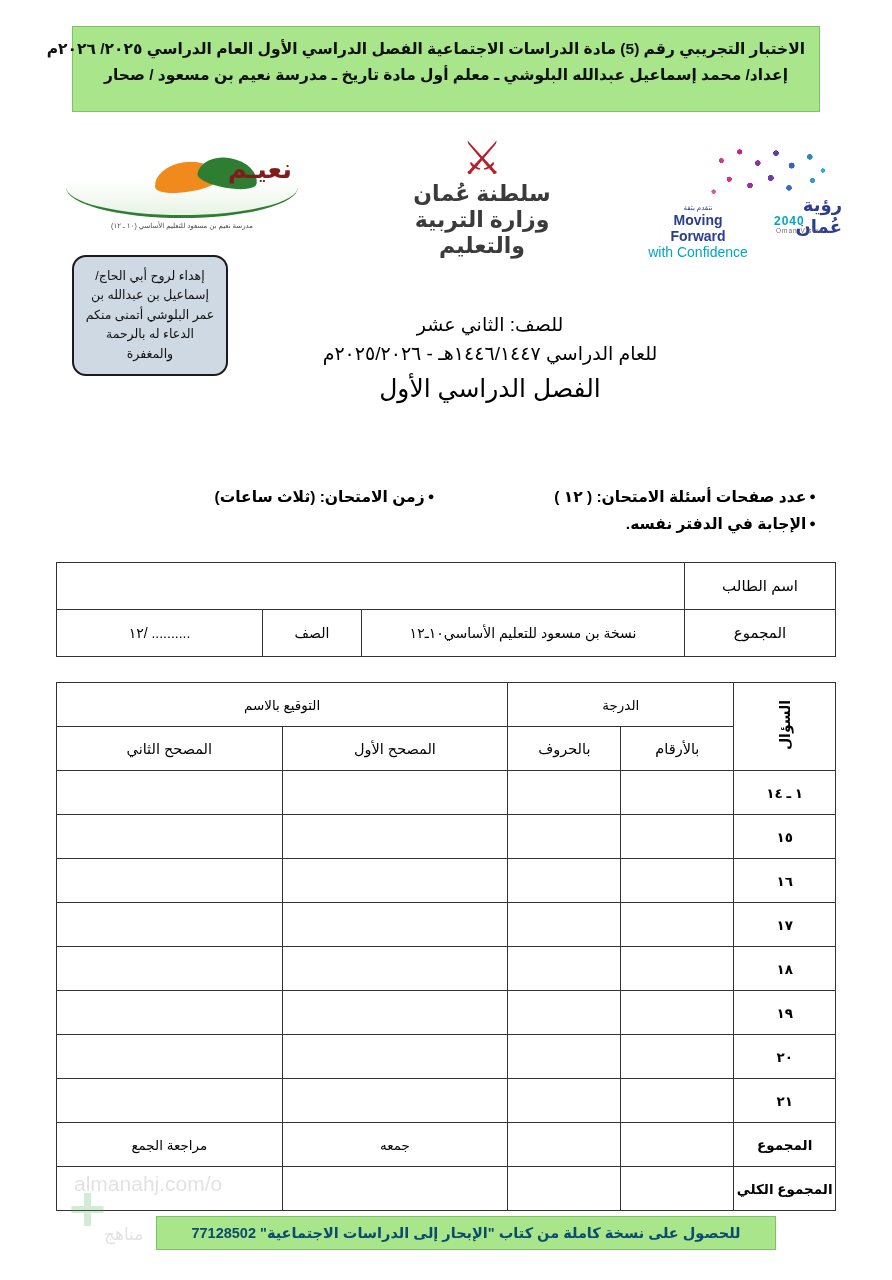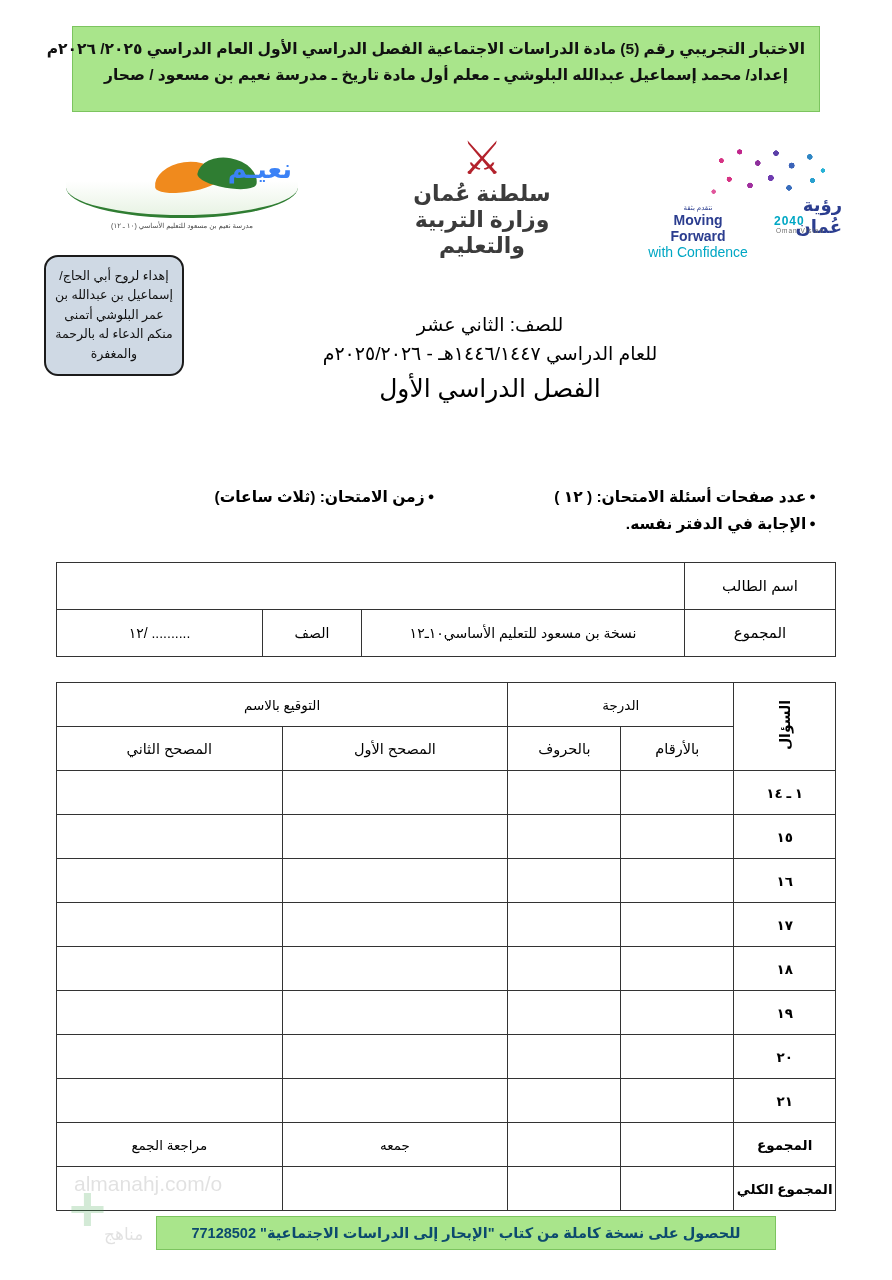--- a/index.html
+++ b/index.html
@@ -76,21 +76,21 @@
     background: #2f7d32;
     border-radius: 50%/70% 70% 30% 30%;
     transform: rotate(10deg);
   }
   .logo-naeem .name-ar {
     position: absolute;
     top: 6px;
     right: 14px;
     font-size: 26px;
     font-weight: bold;
-    color: #3b82f6;
+    color: #7f1d1d;
     letter-spacing: -1px;
   }
   .logo-naeem .sub {
     position: absolute;
     bottom: -2px;
     right: 10px;
     left: 10px;
     text-align: center;
     font-size: 7px;
     color: #4a4a4a;
@@ -193,22 +193,22 @@
   }
   .logo-vision .moving .en2 {
     font-size: 14px;
     color: #00a7c4;
   }
 
   
   .dedication {
     position: absolute;
     top: 255px;
-    left: 44px;
-    width: 140px;
+    left: 72px;
+    width: 156px;
     box-sizing: border-box;
     background: #cfd9e4;
     border: 2px solid #1b1b1b;
     border-radius: 14px;
     padding: 10px 8px;
     text-align: center;
     font-size: 12.5px;
     line-height: 1.55;
     color: #111;
   }

